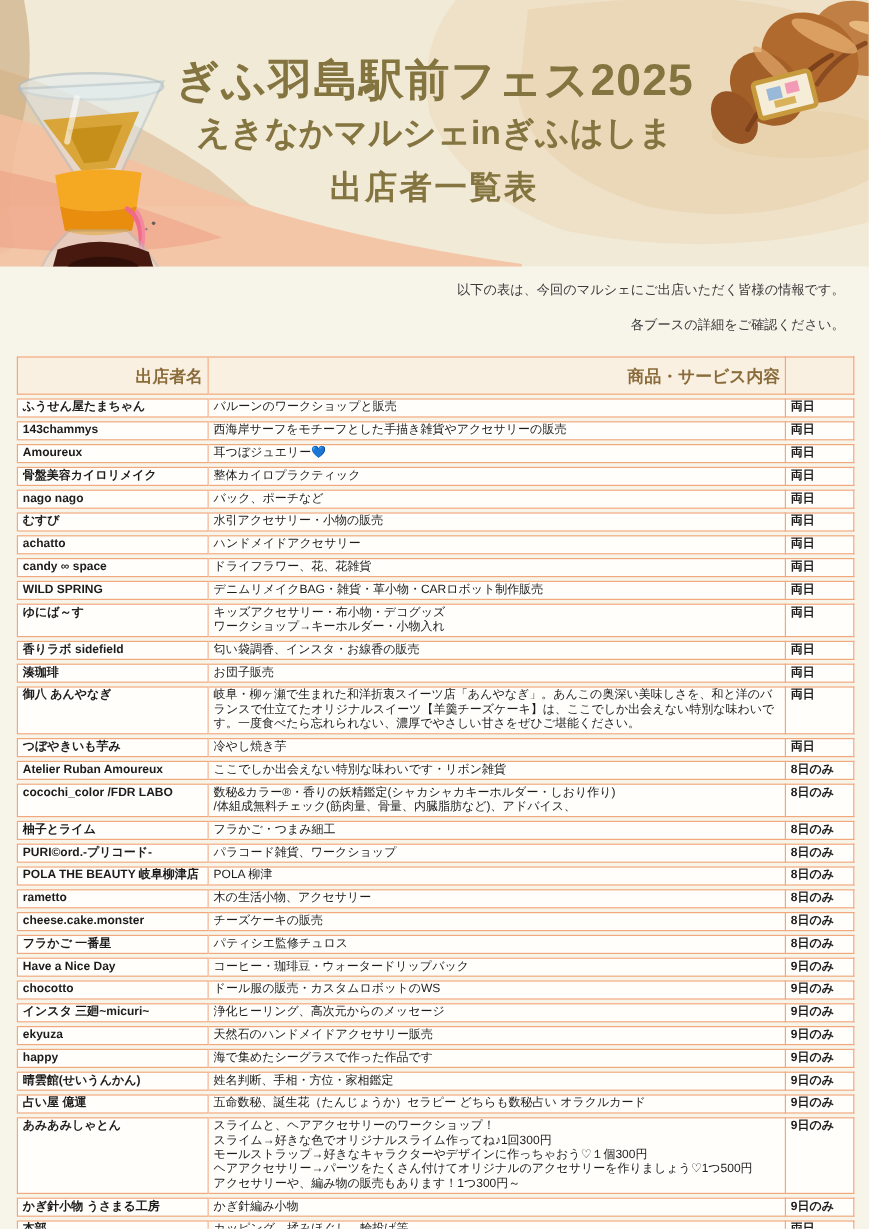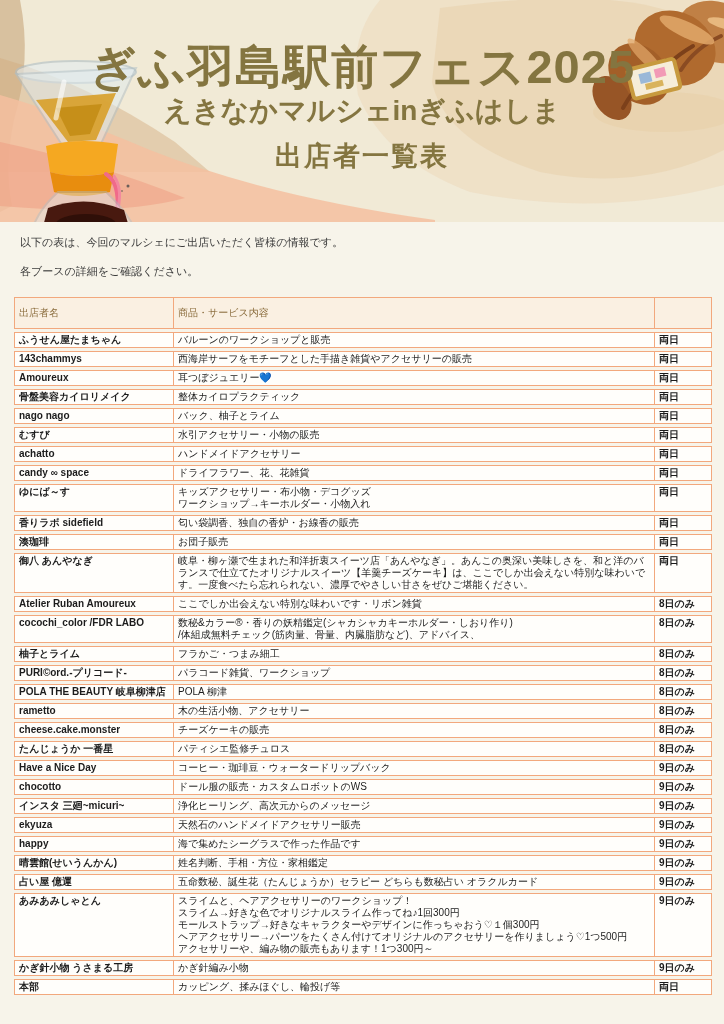--- a/index.html
+++ b/index.html
@@ -12,42 +12,42 @@
   
   .header-band{
     position:relative;width:724px;height:222px;
     background:#f1ead6;overflow:hidden;
   }
   .decor-svg{position:absolute;left:0;top:0;pointer-events:none;}
   .title-block{
     position:absolute;left:0;top:46px;width:724px;text-align:center;
     color:#847540;font-weight:800;z-index:5;
   }
-  .title-l1{font-size:47px;line-height:42px;letter-spacing:1px;}
+  .title-l1{font-size:37px;line-height:42px;letter-spacing:1px;}
   .title-l2{font-size:28px;line-height:46px;letter-spacing:0px;}
   .title-l3{font-size:27px;line-height:44px;letter-spacing:2px;}
   
-  .intro{margin:14px 20px 0 20px;font-size:11px;color:#3a3a3a;}
+  .intro{margin:14px 20px 0 20px;font-size:11px;color:#3a3a3a;text-align:right;}
   .intro p{margin:0 0 16px 0;line-height:13px;}
   
   table.vendor-table{
     border-collapse:separate;border-spacing:0 3px;
     margin:2px 12px 0 14px;width:698px;table-layout:fixed;
     font-size:10px;
   }
   .vendor-table th,.vendor-table td{
     border-top:1px solid #f2a87d;border-bottom:1px solid #f2a87d;
     border-right:1px solid #f2a87d;border-left:none;
     background:#fffefb;padding:1px 4px;vertical-align:top;line-height:12px;
     overflow:hidden;
   }
   .vendor-table th:first-child,.vendor-table td:first-child{border-left:1px solid #f2a87d;}
   .vendor-table th{
-    background:#faf0e2;color:#8a6c3c;font-weight:400;
-    height:28px;vertical-align:middle;text-align:left;font-size:10px;
+    background:#faf0e2;color:#8a6c3c;font-weight:700;
+    height:28px;vertical-align:middle;text-align:right;font-size:14px;
   }
   td.vendor{font-weight:700;}
   td.service{font-weight:400;white-space:pre-line;}
   td.days{font-weight:700;white-space:nowrap;}
 </style>
 </head>
 <body>
 
 <div class="header-band">
   <svg class="decor-svg" width="724" height="230" viewBox="0 0 724 230">
@@ -144,57 +144,67 @@
         <td class="service">耳つぼジュエリー💙</td>
         <td class="days">両日</td>
       </tr>
       <tr>
         <td class="vendor">骨盤美容カイロリメイク</td>
         <td class="service">整体カイロプラクティック</td>
         <td class="days">両日</td>
       </tr>
       <tr>
         <td class="vendor">nago nago</td>
-        <td class="service">バック、柚子とライム</td>
+        <td class="service">バック、ポーチなど</td>
         <td class="days">両日</td>
       </tr>
       <tr>
         <td class="vendor">むすび</td>
         <td class="service">水引アクセサリー・小物の販売</td>
         <td class="days">両日</td>
       </tr>
       <tr>
         <td class="vendor">achatto</td>
         <td class="service">ハンドメイドアクセサリー</td>
         <td class="days">両日</td>
       </tr>
       <tr>
         <td class="vendor">candy ∞ space</td>
         <td class="service">ドライフラワー、花、花雑貨</td>
+        <td class="days">両日</td>
+      </tr>
+      <tr>
+        <td class="vendor">WILD SPRING</td>
+        <td class="service">デニムリメイクBAG・雑貨・革小物・CARロボット制作販売</td>
         <td class="days">両日</td>
       </tr>
       <tr>
         <td class="vendor">ゆにば～す</td>
         <td class="service">キッズアクセサリー・布小物・デコグッズ
 ワークショップ→キーホルダー・小物入れ</td>
         <td class="days">両日</td>
       </tr>
       <tr>
         <td class="vendor">香りラボ sidefield</td>
-        <td class="service">匂い袋調香、独自の香炉・お線香の販売</td>
+        <td class="service">匂い袋調香、インスタ・お線香の販売</td>
         <td class="days">両日</td>
       </tr>
       <tr>
         <td class="vendor">湊珈琲</td>
         <td class="service">お団子販売</td>
         <td class="days">両日</td>
       </tr>
       <tr>
         <td class="vendor">御八 あんやなぎ</td>
         <td class="service">岐阜・柳ヶ瀬で生まれた和洋折衷スイーツ店「あんやなぎ」。あんこの奥深い美味しさを、和と洋のバランスで仕立てたオリジナルスイーツ【羊羹チーズケーキ】は、ここでしか出会えない特別な味わいです。一度食べたら忘れられない、濃厚でやさしい甘さをぜひご堪能ください。</td>
+        <td class="days">両日</td>
+      </tr>
+      <tr>
+        <td class="vendor">つぼやきいも芋み</td>
+        <td class="service">冷やし焼き芋</td>
         <td class="days">両日</td>
       </tr>
       <tr>
         <td class="vendor">Atelier Ruban Amoureux</td>
         <td class="service">ここでしか出会えない特別な味わいです・リボン雑貨</td>
         <td class="days">8日のみ</td>
       </tr>
       <tr>
         <td class="vendor">cocochi_color /FDR LABO</td>
         <td class="service">数秘&amp;カラー®・香りの妖精鑑定(シャカシャカキーホルダー・しおり作り)
@@ -220,21 +230,21 @@
         <td class="vendor">rametto</td>
         <td class="service">木の生活小物、アクセサリー</td>
         <td class="days">8日のみ</td>
       </tr>
       <tr>
         <td class="vendor">cheese.cake.monster</td>
         <td class="service">チーズケーキの販売</td>
         <td class="days">8日のみ</td>
       </tr>
       <tr>
-        <td class="vendor">たんじょうか 一番星</td>
+        <td class="vendor">フラかご 一番星</td>
         <td class="service">パティシエ監修チュロス</td>
         <td class="days">8日のみ</td>
       </tr>
       <tr>
         <td class="vendor">Have a Nice Day</td>
         <td class="service">コーヒー・珈琲豆・ウォータードリップバック</td>
         <td class="days">9日のみ</td>
       </tr>
       <tr>
         <td class="vendor">chocotto</td>

